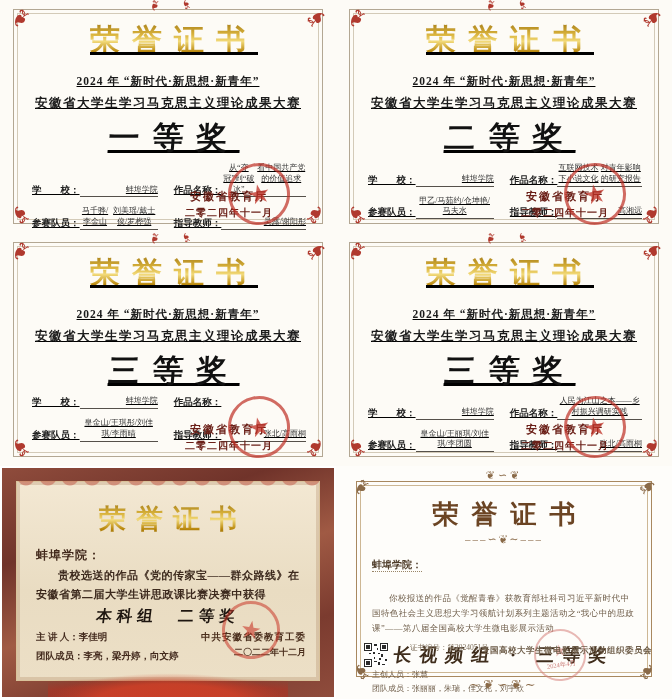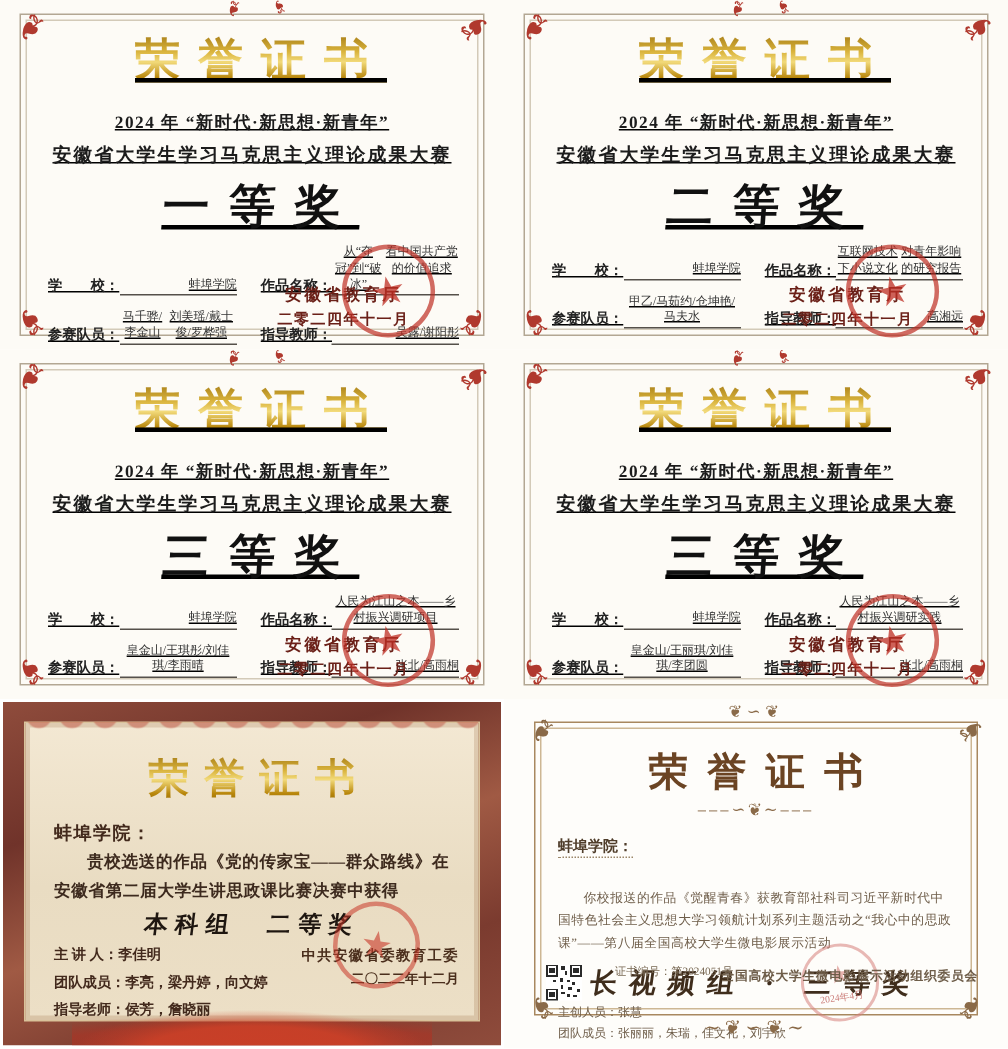--- a/index.html
+++ b/index.html
@@ -228,23 +228,20 @@
     <div class="awardA">三等奖</div>
     <div class="fieldsA">
       <div class="fieldA">
         <span class="flbl">学　　校：</span>
         <span class="fval">
             <span>蚌埠学院</span>
           </span>
       </div>
       <div class="fieldA">
         <span class="flbl">作品名称：</span>
-        <span class="fval">
-            <span>人民为江山之本——乡村振兴调研项目</span>
-          </span>
       </div>
       <div class="fieldA">
         <span class="flbl">参赛队员：</span>
         <span class="fval">
             <span>皇金山/王琪彤/刘佳琪/李雨晴</span>
           </span>
       </div>
       <div class="fieldA">
         <span class="flbl">指导教师：</span>
         <span class="fval">
@@ -307,21 +304,20 @@
   <div class="certB">
     <div class="innerB"></div>
     <div class="mountainB"></div>
     <div class="contentB">
       <div class="titleB gold-text">荣誉证书</div>
       <div class="toB">蚌埠学院：</div>
       <div class="bodyB">贵校选送的作品《党的传家宝——群众路线》在安徽省第二届大学生讲思政课比赛决赛中获得</div>
       <div class="awardB">本科组　二等奖</div>
       <div class="fieldB"><span>主 讲 人：</span><span>李佳明</span></div>
       <div class="fieldB"><span>团队成员：</span><span>李亮，梁丹婷，向文婷</span></div>
-      <div class="fieldB"><span>指导老师：</span><span>侯芳，詹晓丽</span></div>
       <div class="issuerB">
         <div class="stampB"></div>
         <div class="org">中共安徽省委教育工委</div>
         <div class="date">二〇二二年十二月</div>
       </div>
     </div>
   </div>
 
   <div class="certC">
     <div class="frameC"></div>

